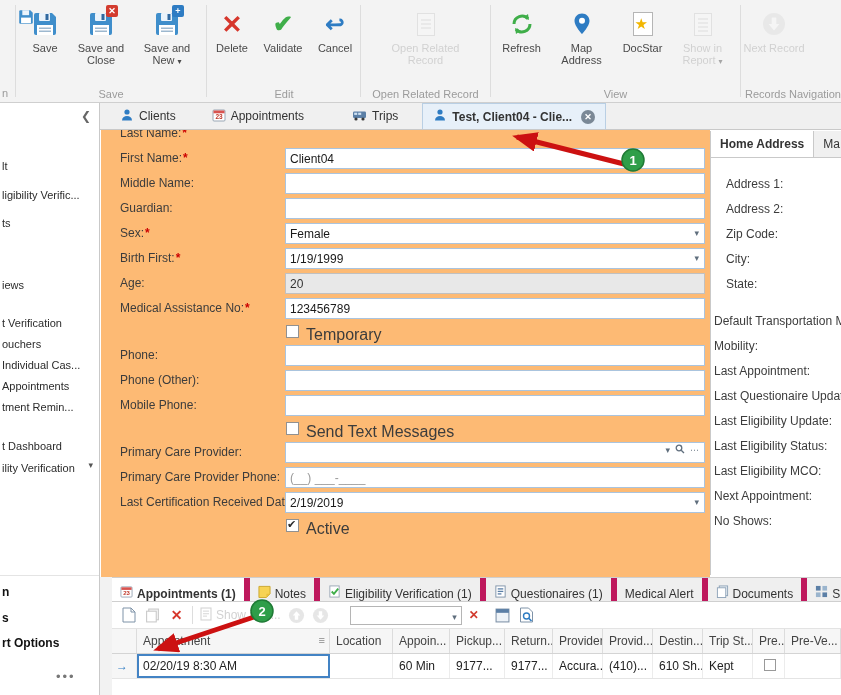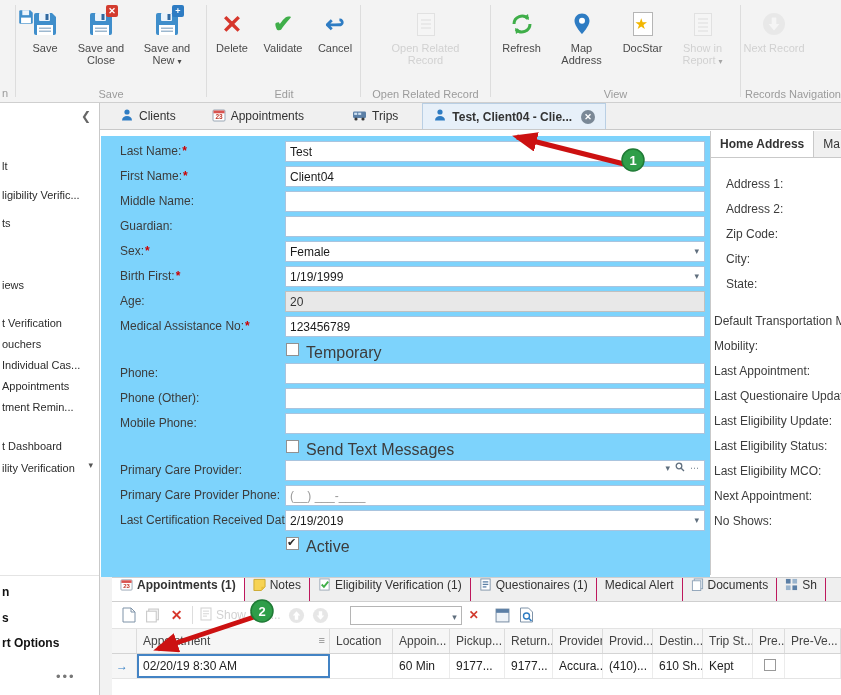--- a/index.html
+++ b/index.html
@@ -47,21 +47,21 @@
   .sidebar { position:absolute; left:0; top:103px; width:100px; height:592px; background:#fff;
              border-right:1px solid #c9c9c9; z-index:2; }
   .collapse { position:absolute; top:6px; right:8px; font-size:12px; color:#666; cursor:pointer; }
   .snav { position:absolute; left:2px; font-size:11px; color:#2b2b2b; white-space:nowrap; cursor:pointer; }
   .snav.bold { font-weight:bold; font-size:12px; color:#111; }
   .sdiv { position:absolute; left:0; right:0; height:1px; background:#e4e4e4; }
   .schevron { position:absolute; right:6px; top:357px; font-size:9px; color:#555; }
   .overflow-dots { position:absolute; left:56px; top:566px; color:#777; font-size:13px; letter-spacing:2px; }
 
   
-  .formarea { position:absolute; left:101px; top:136px; width:609px; height:529px; background:#7dd3fc; z-index:1; }
+  .formarea { position:absolute; left:101px; top:118px; width:609px; height:529px; background:#fdba74; z-index:1; }
   .fields { position:absolute; left:19px; top:4px; right:5px; }
   .frow { position:relative; height:25px; }
   .frow.check { height:22px; }
   .flabel { position:absolute; left:0; top:4px; font-size:12px; color:#3c3c3c; white-space:nowrap; }
   .req::after { content:"*"; color:#cc0000; margin-left:1px; font-weight:bold; }
   .tb { position:absolute; left:165px; right:0; top:1px; height:21px; border:1px solid #aac4de;
         background:#fff; font:12px "Liberation Sans", sans-serif; padding:0 4px; color:#1a1a1a; outline:none; }
   .tb.withbtn { padding-right:18px; }
   .tb.ro { background:#e8e8e8; border-color:#c0c0c0; color:#333; }
   .tb.masked { color:#9a9a9a; }
@@ -82,22 +82,22 @@
   .addr { position:absolute; top:46px; left:15px; }
   .addr div { height:25px; font-size:12px; color:#3c3c3c; }
   .rinfo { position:absolute; top:183px; left:3px; }
   .rinfo div { height:25px; font-size:12px; color:#3c3c3c; white-space:nowrap; }
 
   
   .bpanel { position:absolute; left:100px; top:577px; right:0; bottom:0; background:#f2f2f2; z-index:1; }
   .bcontent { position:absolute; left:12px; top:0; right:0; bottom:0; background:#fff; }
   .btabs { display:flex; height:25px; background:#efefef; border-top:1px solid #cfcfcf;
            border-bottom:1px solid #cfcfcf; overflow:hidden; }
-  .btab { display:flex; align-items:flex-start; gap:4px; padding:0 8px; font-size:12px; color:#333;
-          border-right:1px solid #be185d; white-space:nowrap; cursor:pointer; }
+  .btab { display:flex; align-items:flex-end; gap:4px; padding:0 8px; font-size:12px; color:#333;
+          border-right:6px solid #be185d; white-space:nowrap; cursor:pointer; }
   .btab.active { background:#fff; font-weight:bold; }
   .btoolbar { display:flex; align-items:center; height:27px; padding-left:8px; gap:7px;
               border-bottom:1px solid #e3e3e3; background:#fff; }
   .ticon { width:17px; height:17px; display:flex; align-items:center; justify-content:center; cursor:pointer; }
   .disabled { opacity:.45; filter:grayscale(.8); }
   .tsep { width:1px; height:18px; background:#ddd; }
   .sir-btn { display:flex; align-items:center; gap:4px; color:#9a9a9a; font-size:12px; white-space:nowrap; }
   .fcombo { width:112px; height:19px; border:1px solid #b5b5b5; background:#fff; position:relative; margin-left:14px; }
   .fcombo .cbtn { right:4px; top:5px; }
   .clearx { color:#d23b2e; font-weight:bold; font-size:12px; cursor:pointer; }
@@ -338,21 +338,20 @@
   <span class="snav bold" style="top:482px">n</span>
   <span class="snav bold" style="top:508px">s</span>
   <span class="snav bold" style="top:533px">rt Options</span>
   <span class="overflow-dots">•••</span>
 </div>
 
 <div class="formarea">
   <div class="fields">
     <div class="frow">
       <span class="flabel req">Last Name:</span>
-      <input class="tb" value="Test" style="">
     </div>
     <div class="frow">
       <span class="flabel req">First Name:</span>
       <input class="tb" value="Client04" style="">
     </div>
     <div class="frow">
       <span class="flabel">Middle Name:</span>
       <input class="tb" value="" style="">
     </div>
     <div class="frow">

